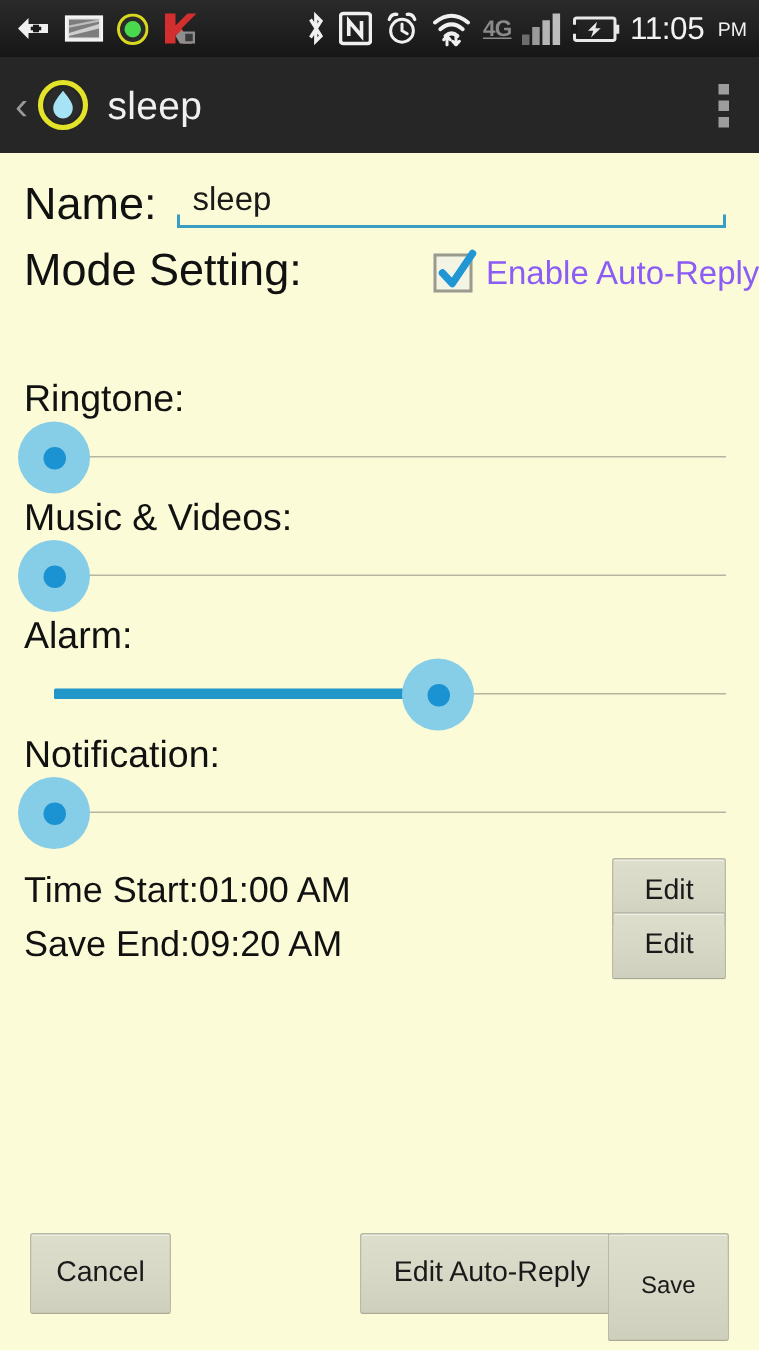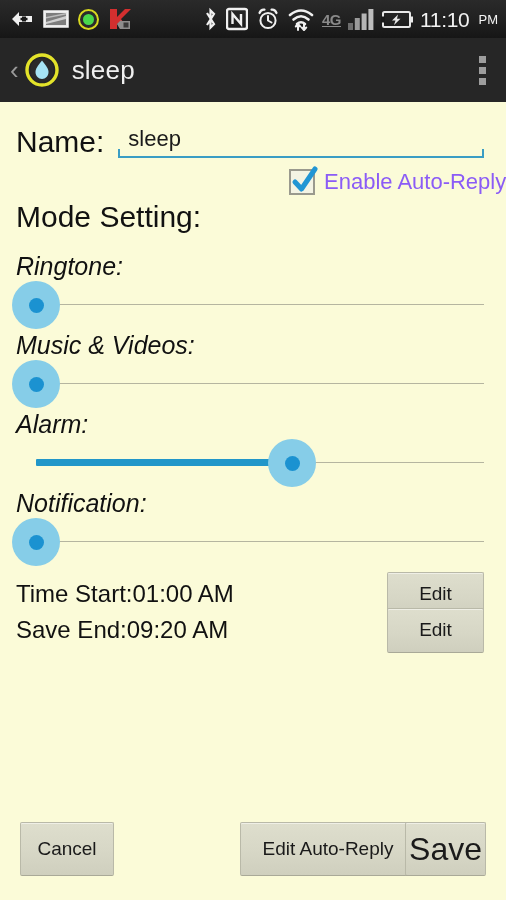--- a/index.html
+++ b/index.html
@@ -123,21 +123,21 @@
     background: #FBFBD8;
   }
 
   
   .name-row {
     position: absolute;
     top: 18px; left: 0;
     width: 506px;
     height: 44px;
     display: flex;
-    align-items: center;
+    align-items: flex-start;
   }
   .name-label {
     font-size: 30px;
     color: #111;
     margin-left: 16px;
     font-weight: 400;
   }
   .name-input-wrap {
     position: relative;
     margin-left: 14px;
@@ -169,21 +169,20 @@
     position: absolute;
     top: 62px; left: 0;
     width: 506px;
     height: 42px;
   }
   .mode-label {
     position: absolute;
     left: 16px; top: 0;
     font-size: 30px;
     color: #111;
-    margin-top: 36px;
   }
   .autoreply-wrap {
     position: absolute;
     left: 289px; top: 5px;
     display: flex;
     align-items: center;
     cursor: pointer;
   }
   .checkbox {
     position: relative;
@@ -234,21 +233,21 @@
     border-radius: 50%;
     background: #1b92d1;
   }
   .radio-label {
     font-size: 23px;
     color: #111;
     margin-left: 9px;
   }
 
   
-  .slider-group { position: absolute; left: 0; width: 498px; font-style: italic; }
+  .slider-group { position: absolute; left: 0; width: 498px; }
   .slider-label {
     font-size: 25px;
     color: #111;
     margin-left: 16px;
     display: block;
   }
   .slider-track-wrap {
     position: relative;
     margin: 0;
     height: 48px;
@@ -304,21 +303,21 @@
     border: 1px solid #b9b9a8;
     border-bottom-color: #a9a998;
     border-radius: 2px;
     color: #1a1a1a;
     cursor: pointer;
     box-shadow: 0 1px 0 rgba(255,255,255,0.5) inset;
   }
   .btn-edit {
     position: absolute;
     right: 22px;
-    width: 97px;
+    width: 76px;
     height: 45px;
     font-size: 19px;
   }
 
   
   .bottom-bar {
     position: absolute;
     left: 0; bottom: 24px;
     width: 506px;
     height: 54px;
@@ -331,22 +330,22 @@
   }
   .btn-autoreply {
     position: absolute;
     left: 240px; top: 0;
     width: 176px; height: 54px;
     font-size: 19px;
   }
   .btn-save {
     position: absolute;
     left: 405px; top: 0;
-    width: 81px; height: 54px;
-    font-size: 32px;
+    width: 81px; height: 72px;
+    font-size: 16px;
   }
 </style>
 </head>
 <body>
 
 <div class="status-bar">
   <div class="status-left">
 
     <svg class="sb-icon" width="24" height="20" viewBox="0 0 24 20">
       <path d="M2 10 L9 3 L9 7 L22 7 L22 13 L9 13 L9 17 Z" fill="#f0f0f0"></path>
@@ -412,21 +411,21 @@
       <rect x="20.4" y="1" width="5" height="21" fill="#bdbdbd"></rect>
     </svg>
 
     <svg class="sb-icon" width="32" height="19" viewBox="0 0 32 19">
       <rect x="2" y="2" width="27" height="15" rx="1.5" fill="none" stroke="#e8e8e8" stroke-width="2"></rect>
       <rect x="29" y="6.5" width="3" height="6" fill="#e8e8e8"></rect>
       <rect x="0" y="6.5" width="4" height="6" fill="#1b1b1b"></rect>
       <path d="M17 4.5 L11 10.5 L14.5 10.5 L13 15 L19.5 8.8 L16 8.8 Z" fill="#e8e8e8"></path>
     </svg>
 
-    <span class="clock-time">11:10</span>
+    <span class="clock-time">11:05</span>
     <span class="clock-ampm">PM</span>
   </div>
 </div>
 
 <div class="action-bar">
   <span class="back-chevron">‹</span>
 
   <svg class="app-icon" width="34" height="34" viewBox="0 0 34 34">
     <circle cx="17" cy="17" r="15" fill="none" stroke="#e3e32a" stroke-width="3.4"></circle>
     <circle cx="17" cy="17" r="11.6" fill="#2b2b2b"></circle>

